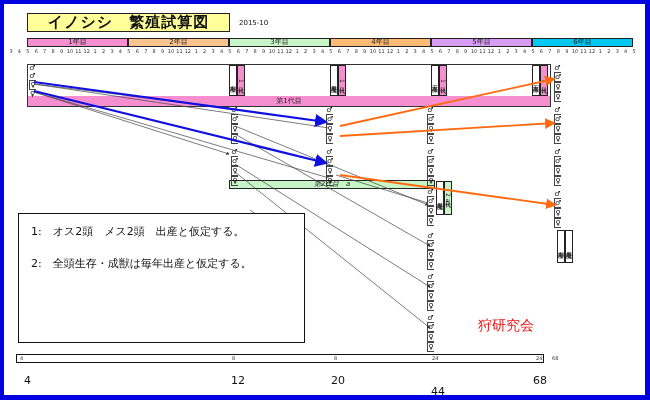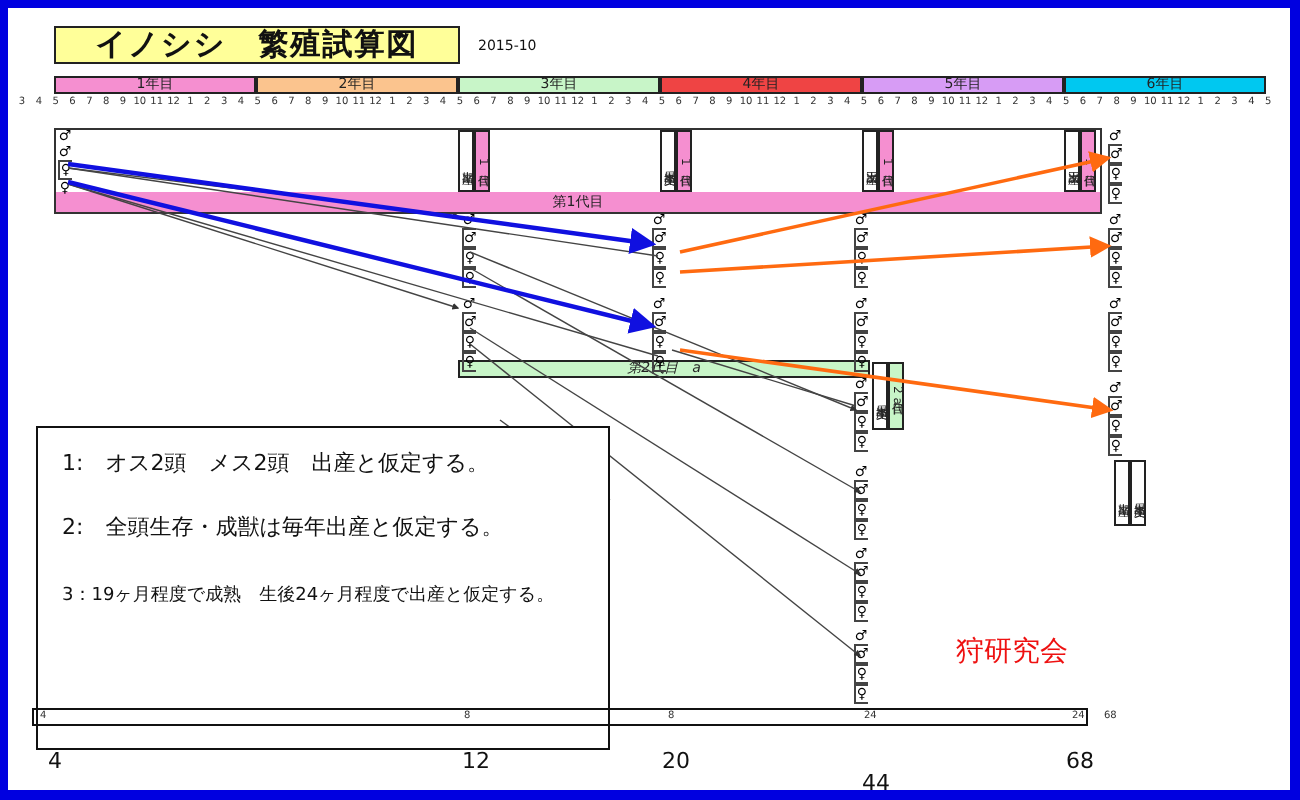--- a/index.html
+++ b/index.html
@@ -14,41 +14,41 @@
   .gen1-box { left:27px; top:64px; width:524px; height:43px; border:1.5px solid #333; box-sizing:border-box; background:#fff; }
   .gen1-band { left:28px; top:96px; width:522px; height:10px; background:#f58fd0; font-size:7px; line-height:10px; text-align:center; color:#222; }
   .gen2-band { left:229px; top:180px; width:206px; height:9px; background:#c8f5c8; border:1px solid #222; box-sizing:border-box; font-size:7px; line-height:7px; text-align:center; color:#222;font-style:italic; }
   .vlabel { font-size:6px; line-height:6px; writing-mode:vertical-rl; text-align:center; border:1px solid #222; box-sizing:border-box; color:#222; overflow:hidden; }
   .vlabel.white { background:#fff; }
   .vlabel.pink { background:#f58fd0; }
   .vlabel.green { background:#c8f5c8; }
   .sexgrp { width:7px; }
   .sexgrp .s { display:block; height:8px; font-size:7px; line-height:8px; text-align:center; }
   .boxed { border-left:1px solid #444; border-top:1px solid #444; border-bottom:1px solid #444; }
-  .notes { left:18px; top:213px; width:287px; height:162px; border:1.5px solid #111; box-sizing:border-box; background:#fff; }
+  .notes { left:18px; top:213px; width:287px; height:130px; border:1.5px solid #111; box-sizing:border-box; background:#fff; }
   .note { position:absolute; left:12px; font-size:11px; color:#111; white-space:nowrap; }
   .note.small { font-size:9px; }
   .org { left:478px; top:317px; font-size:14px; color:#ee1111;text-align:center; }
   .count-bar { left:16px; top:354px; width:528px; height:9px; border:1.5px solid #111; box-sizing:border-box; }
   .count-lbl { font-size:5px; color:#333; }
   .total { font-size:11px; color:#111; }
   svg { position:absolute; left:0; top:0; }
 </style>
 </head>
 <body>
 
 <div class="frame"></div>
 
 <div class="abs title-box">イノシシ　繁殖試算図</div>
 <div class="abs date">2015-10</div>
 
 <div class="abs year-bar" style="left:27px;width:101px;background:#f58fd0;">1年目</div>
 <div class="abs year-bar" style="left:128px;width:101px;background:#fbc48e;">2年目</div>
 <div class="abs year-bar" style="left:229px;width:101px;background:#c8f5c8;">3年目</div>
-<div class="abs year-bar" style="left:330px;width:101px;background:#ef4444;">4年目</div>
+<div class="abs year-bar" style="left:330px;width:101px;background:#fdba74;">4年目</div>
 <div class="abs year-bar" style="left:431px;width:101px;background:#d79cf5;">5年目</div>
 <div class="abs year-bar" style="left:532px;width:101px;background:#00c8f0;">6年目</div>
 
 <div class="abs month-row" id="month-row">
     <span style="left: 7px;">3</span>
     <span style="left: 15.42px;">4</span>
     <span style="left: 23.84px;">5</span>
     <span style="left: 32.26px;">6</span>
     <span style="left: 40.68px;">7</span>
     <span style="left: 49.1px;">8</span>
@@ -270,21 +270,20 @@
   <g stroke="#ff6a10" stroke-width="1.8" fill="none">
     <line x1="340" y1="126" x2="554" y2="79" marker-end="url(#ao)"></line>
     <line x1="340" y1="136" x2="554" y2="123" marker-end="url(#ao)"></line>
     <line x1="340" y1="175" x2="555" y2="205" marker-end="url(#ao)"></line>
   </g>
 </svg>
 
 <div class="abs notes">
   <div class="note" style="top:10px;">1:　オス2頭　メス2頭　出産と仮定する。</div>
   <div class="note" style="top:42px;">2:　全頭生存・成獣は毎年出産と仮定する。</div>
-  <div class="note small" style="top:77px;">3：19ヶ月程度で成熟　生後24ヶ月程度で出産と仮定する。</div>
 </div>
 
 <div class="abs org">狩研究会</div>
 
 <div class="abs count-bar"></div>
 <div class="abs count-lbl" style="left:20px;top:355px;">4</div>
 <div class="abs count-lbl" style="left:232px;top:355px;">8</div>
 <div class="abs count-lbl" style="left:334px;top:355px;">8</div>
 <div class="abs count-lbl" style="left:432px;top:355px;">24</div>
 <div class="abs count-lbl" style="left:536px;top:355px;">24</div>

